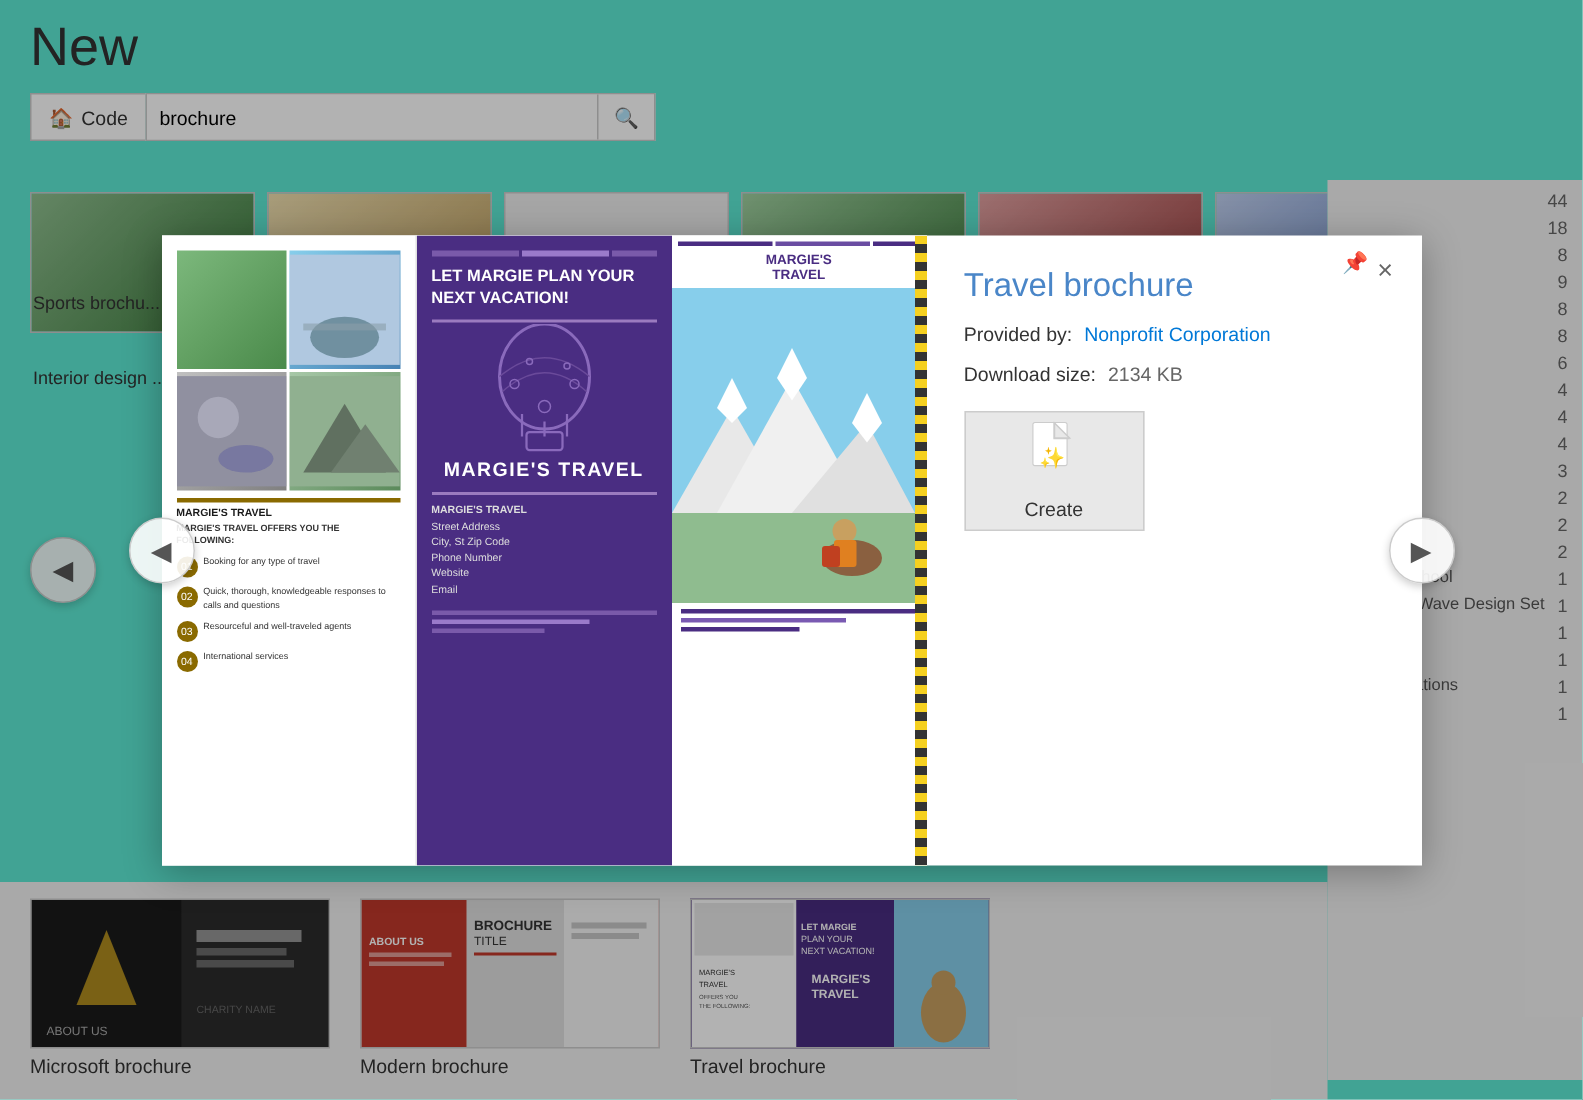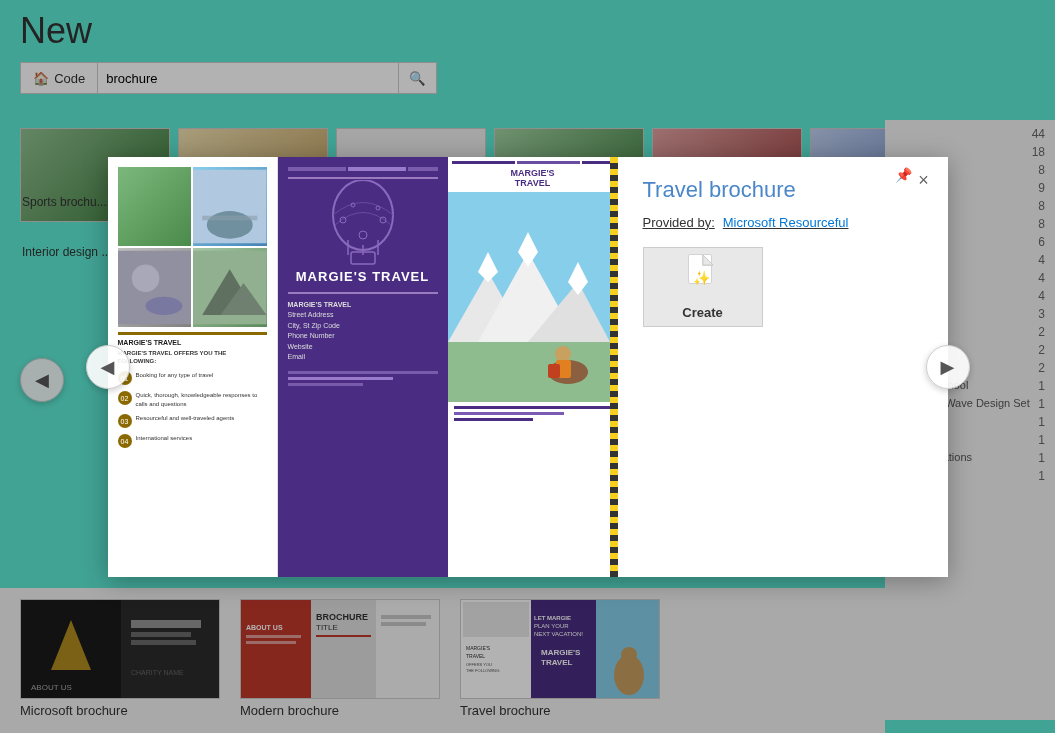--- a/index.html
+++ b/index.html
@@ -160,21 +160,20 @@
       font-weight: 300;
       color: #4a86c8;
     }
 
     .modal-provider {
       display: flex;
       align-items: center;
       gap: 8px;
       font-size: 13px;
       color: #333;
-      text-decoration: underline;
     }
 
     .modal-provider-link {
       color: #0078d7;
       text-decoration: none;
       font-size: 13px;
     }
 
     .modal-description {
       font-size: 13px;
@@ -208,21 +207,20 @@
       margin-top: 5px;
     }
 
     .create-icon {
       font-size: 28px;
     }
 
     .create-label {
       font-size: 13px;
       color: #333;
-      font-weight: bold;
     }
 
     
     .nav-arrow {
       position: absolute;
       top: 50%;
       transform: translateY(-50%);
       width: 44px;
       height: 44px;
       border-radius: 50%;
@@ -761,20 +759,21 @@
             </div>
           </div>
 
           <div class="brochure-middle">
 
             <div style="display:flex;gap:2px;margin-bottom:6px;">
               <div style="height:4px;background:#7a5aaa;flex:1;"></div>
               <div style="height:4px;background:#9a7aca;flex:1;"></div>
               <div style="height:4px;background:#7a5aaa;flex:0.5;"></div>
             </div>
+            <div class="let-margie" style="font-size:11px;font-weight:bold;color:#fff;line-height:1.4;margin-bottom:6px;">LET MARGIE PLAN YOUR NEXT VACATION!</div>
             <div class="purple-line"></div>
             <div style="height:80px;display:flex;justify-content:center;align-items:center;">
 
               <svg width="80" height="90" viewBox="0 0 80 90">
                 <ellipse cx="40" cy="35" rx="30" ry="35" fill="none" stroke="#8a6abc" stroke-width="2"></ellipse>
                 <line x1="25" y1="60" x2="25" y2="75" stroke="#8a6abc" stroke-width="1.5"></line>
                 <line x1="40" y1="65" x2="40" y2="75" stroke="#8a6abc" stroke-width="1.5"></line>
                 <line x1="55" y1="60" x2="55" y2="75" stroke="#8a6abc" stroke-width="1.5"></line>
                 <rect x="28" y="72" width="24" height="12" rx="2" fill="none" stroke="#8a6abc" stroke-width="1.5"></rect>
 
@@ -852,24 +851,28 @@
             <div class="brochure-edge-stripe"></div>
           </div>
         </div>
       </div>
 
       <div class="modal-info">
         <h2 class="modal-title">Travel brochure</h2>
 
         <div class="modal-provider">
           <span>Provided by:</span>
-          <a class="modal-provider-link" href="#">Microsoft Resourceful</a>
+          <a class="modal-provider-link" href="#">Nonprofit Corporation</a>
         </div>
 
 
+        <div class="modal-download">
+          <span>Download size:</span>
+          <span class="modal-download-size">2134 KB</span>
+        </div>
 
         <button class="modal-create-btn">
           <span class="create-icon">
             <svg width="36" height="40" viewBox="0 0 36 40">
               <rect x="4" y="2" width="22" height="28" rx="1" fill="#fff" stroke="#ccc" stroke-width="1.5"></rect>
               <rect x="4" y="2" width="22" height="28" rx="1" fill="#fff"></rect>
               <polyline points="18,2 18,12 28,12" fill="none" stroke="#ccc" stroke-width="1.5"></polyline>
               <polygon points="18,2 28,12 18,12" fill="#e8e8e8" stroke="#ccc" stroke-width="1"></polygon>
 
               <text x="8" y="30" font-size="14">✨</text>

